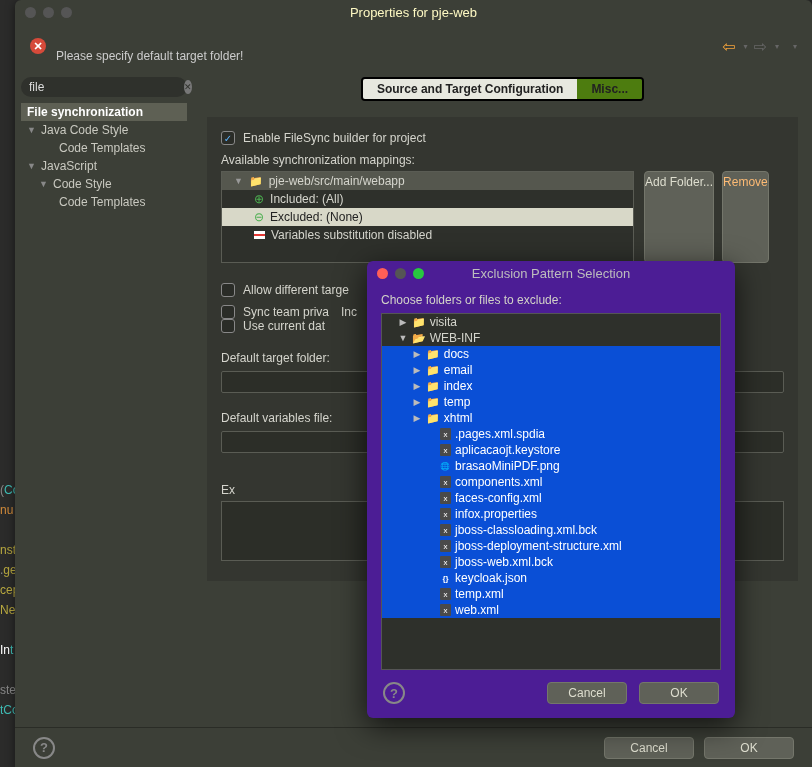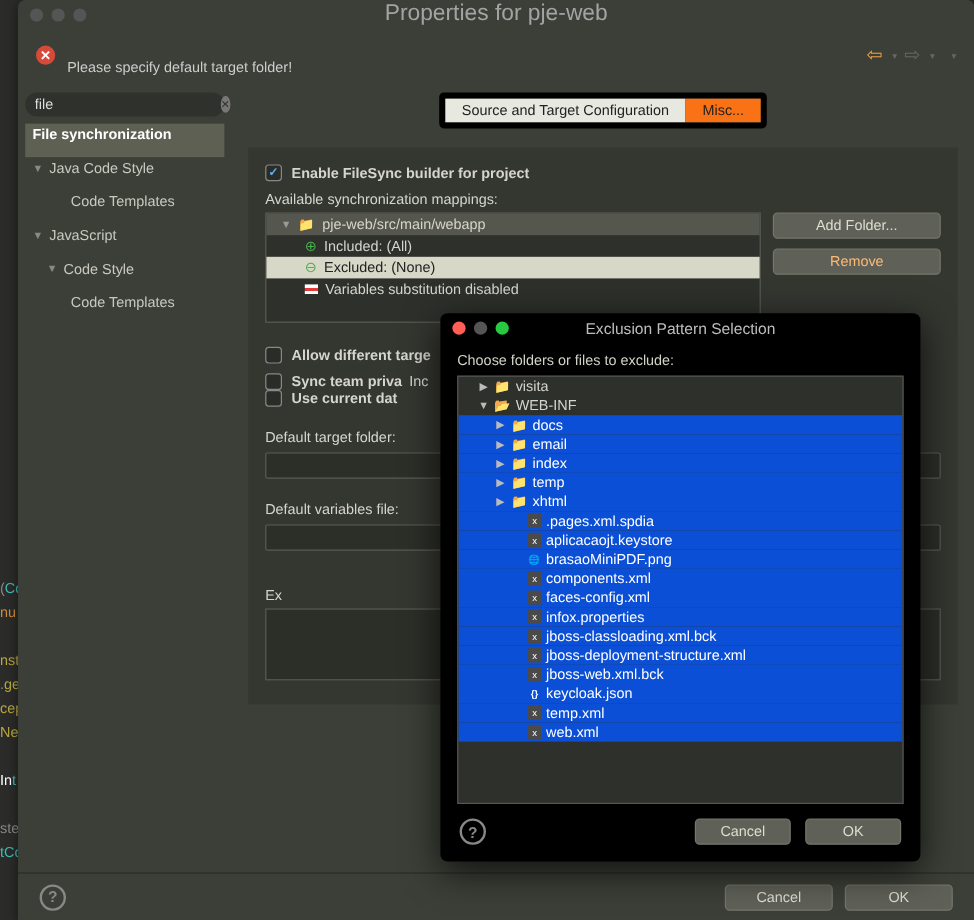--- a/index.html
+++ b/index.html
@@ -8,85 +8,85 @@
 
 .traffic { display: flex; gap: 7px; padding: 6px 10px; }
 .tl { width: 11px; height: 11px; border-radius: 50%; }
 .tl.red { background: #ff5f57; }
 .tl.grn { background: #28c840; }
 .tl.dim { background: #555; }
 
 
 .win-main { position: absolute; left: 15px; top: 0; right: 0; bottom: 0; background: #3c3f37; border-radius: 6px 6px 0 0; box-shadow: 0 2px 10px rgba(0,0,0,.5); }
 .titlebar { height: 24px; display: flex; align-items: center; position: relative; }
-.titlebar .title { position: absolute; left: 0; right: 0; text-align: center; color: #a3a3a3; font-size: 19px; }
+.titlebar .title { position: absolute; left: 0; right: 0; text-align: center; color: #fef9c3; font-size: 13px; }
 
 
 .hdr-row { display: flex; align-items: center; padding: 5px 15px 14px; }
 .err-icon { width: 16px; height: 16px; border-radius: 50%; background: #d64a3a; color: #fff; display: flex; align-items: center; justify-content: center; font-weight: bold; font-size: 11px; margin-right: 10px; }
 .hdr-row .msg { color: #ccc; margin-top: 20px; }
 .nav-arrows { margin-left: auto; display: flex; gap: 6px; align-items: center; }
 .arrow { font-size: 16px; }
 .arrow.back { color: #f2a23a; }
 .arrow.fwd { color: #666; }
 .menudrop { color: #666; font-size: 8px; margin-left: 2px; }
 
 
 .body { display: flex; height: calc(100% - 70px); }
 .sidebar { width: 178px; padding: 0 6px; }
 .search-wrap { background: #2f312c; border-radius: 10px; padding: 3px 8px; display: flex; align-items: center; margin-bottom: 6px; }
 .search-wrap input { background: transparent; border: none; color: #ddd; flex: 1; outline: none; font-size: 12px; }
 .clear { width: 14px; height: 14px; border-radius: 50%; background: #777; color: #2f312c; display: flex; align-items: center; justify-content: center; font-size: 9px; cursor: pointer; }
 
 .tree { font-size: 12px; }
-.tree-row { padding: 2px 4px 12px 6px; display: flex; align-items: center; gap: 4px; color: #c9c9c0; }
+.tree-row { padding: 2px 4px 2px 6px; display: flex; align-items: center; gap: 4px; color: #c9c9c0; }
 .tree-row.sel { background: #5e6054; color: #fff; font-weight: bold; }
 .tree-row .tw { font-size: 9px; color: #888; width: 10px; }
 .indent1 { padding-left: 18px; }
 .indent2 { padding-left: 38px; }
 
 .main { flex: 1; padding: 0 14px; position: relative; }
 .tabs-row { text-align: center; margin-bottom: 16px; }
-.tabs { display: inline-flex; border-radius: 4px; overflow: hidden; border: 5px solid #000000; }
-.tab { padding: 3px 14px; font-size: 12px; background: #f97316; color: #222; }
+.tabs { display: inline-flex; border-radius: 4px; overflow: hidden; border: 2px solid #000000; font-weight: bold; }
+.tab { padding: 3px 14px; font-size: 12px; background: #4d7c0f; color: #222; }
 .tab.active { background: #e7e8df; }
 
 .content-panel { background: #343630; border-radius: 0; padding: 14px 14px 20px; }
-.ck-row { display: flex; align-items: center; gap: 8px; margin-bottom: 8px; color: #d5d5cd; font-weight: bold; }
+.ck-row { display: flex; align-items: center; gap: 8px; margin-bottom: 8px; color: #d5d5cd; }
 .ck { width: 14px; height: 14px; border: 1px solid #888; border-radius: 3px; background: #2a2c27; display: flex; align-items: center; justify-content: center; font-size: 10px; color: #5cb3ff; }
 .ck.on::after { content: "✓"; }
 
 .map-block { display: flex; gap: 10px; }
 .map-list { flex: 1; border: 1px solid #5a5c54; background: #2e302b; }
 .map-row { padding: 2px 6px 2px 12px; display: flex; align-items: center; gap: 6px; color: #d5d5cd; }
 .map-row.hl { background: #d8d8c8; color: #222; }
 .map-row .tw { font-size: 9px; color: #999; }
 .ic-folder { color: #d9a24a; font-size: 11px; }
 .ic-inc { color: #4caf50; font-size: 12px; }
 .ic-exc { color: #4caf50; font-size: 12px; }
 .ic-var { width: 11px; height: 8px; background: linear-gradient(#fff 0 33%, #e53935 33% 66%, #fff 66% 100%); display: inline-block; }
 
-.map-btns { display: flex; flex-direction: column; gap: 8px; width: 140px; }
+.map-btns { display: flex; flex-direction: row; gap: 8px; width: 140px; }
 .btn { background: #5f6158; border: 1px solid #74766b; color: #dedecf; padding: 3px 0; text-align: center; border-radius: 4px; font-size: 12px; }
 .btn.dis { color: #fdba74; }
 
 .opts { margin-top: 20px; }
 .lbl-input { margin-top: 18px; }
 .lbl-input label { display: block; color: #d5d5cd; margin-bottom: 6px; }
 .txt-field { width: 100%; height: 22px; background: #2c2e28; border: 1px solid #5a5c54; border-radius: 2px; }
 
 .help-ic { position: absolute; left: 16px; bottom: 16px; width: 22px; height: 22px; border-radius: 50%; border: 2px solid #888; color: #888; display: flex; align-items: center; justify-content: center; font-weight: bold; font-size: 13px; }
 
 
 .footer-main { position: absolute; bottom: 0; left: 0; right: 0; height: 40px; background: #3c3f37; display: flex; align-items: center; padding: 0 18px; border-top: 1px solid #2a2c26; }
 .footer-main .btn { width: 90px; margin-left: 10px; }
 .footer-main .help-ic2 { width: 22px; height: 22px; border-radius: 50%; border: 2px solid #888; color: #888; display: flex; align-items: center; justify-content: center; font-weight: bold; font-size: 13px; margin-right: auto; }
 
 
-.modal { position: absolute; left: 367px; top: 261px; width: 400px; height: 457px; background: #000000; border-radius: 6px; box-shadow: 0 8px 30px rgba(0,0,0,.7); display: flex; flex-direction: column; }
+.modal { position: absolute; left: 367px; top: 261px; width: 368px; height: 457px; background: #4c1d95; border-radius: 6px; box-shadow: 0 8px 30px rgba(0,0,0,.7); display: flex; flex-direction: column; }
 .modal .titlebar { height: 24px; }
 .modal .title { color: #bdbdbd; font-size: 13px; }
 .modal-body { padding: 8px 14px 0; flex: 1; display: flex; flex-direction: column; justify-content: space-between; }
 .modal-sub { color: #d2d2c8; margin-bottom: 6px; }
 .file-tree { flex: 1; background: #2e302b; border: 1px solid #555; overflow: auto; }
 .ft-row { padding: 1px 4px; display: flex; align-items: center; gap: 4px; color: #fff; font-size: 12px; }
 .ft-row.sel { background: #0a4fd6; }
 .ft-row .tw { font-size: 9px; color: #bbb; width: 10px; display: inline-block; text-align: center; }
 .fold-ic { color: #e6b85a; font-size: 11px; }
 .file-ic { width: 11px; height: 12px; display: inline-flex; align-items: center; justify-content: center; font-size: 8px; border-radius: 1px; }

